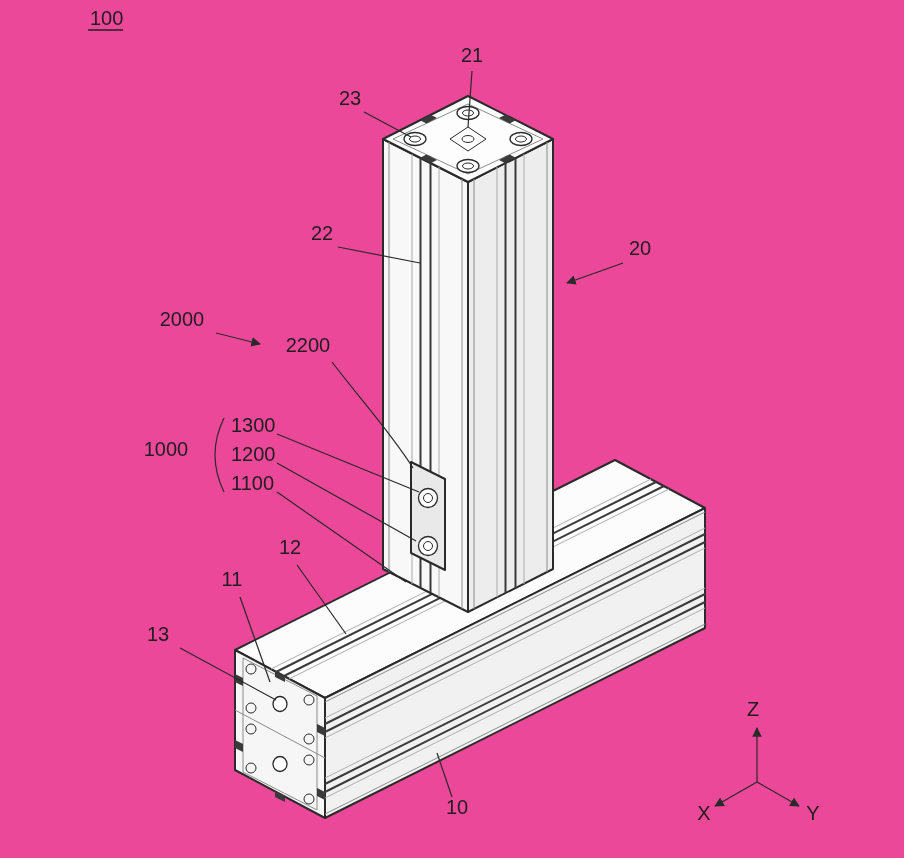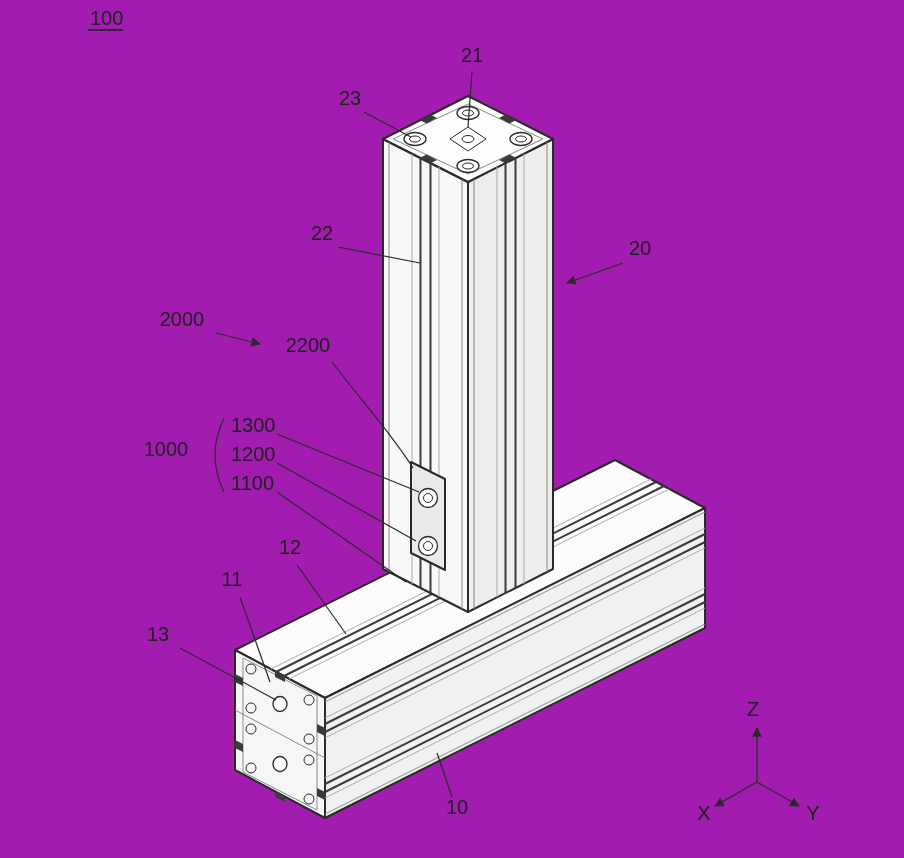--- a/index.html
+++ b/index.html
@@ -5,21 +5,21 @@
   html, body {
     margin: 0;
     padding: 0;
     background: #ffffff;
     font-family: "Liberation Sans", sans-serif;
   }
   .stage {
     position: relative;
     width: 904px;
     height: 858px;
-    background: #a21caf;
+    background: #ec4899;
     overflow: hidden;
   }
   svg { display: block; }
   text {
     font-family: "Liberation Sans", sans-serif;
     font-size: 20px;
     fill: #1f1f1f;
   }
   .outline { stroke: #2a2a2a; stroke-width: 2; stroke-linejoin: round; }
   .thin    { stroke: #8a8a8a; stroke-width: 1; fill: none; }

